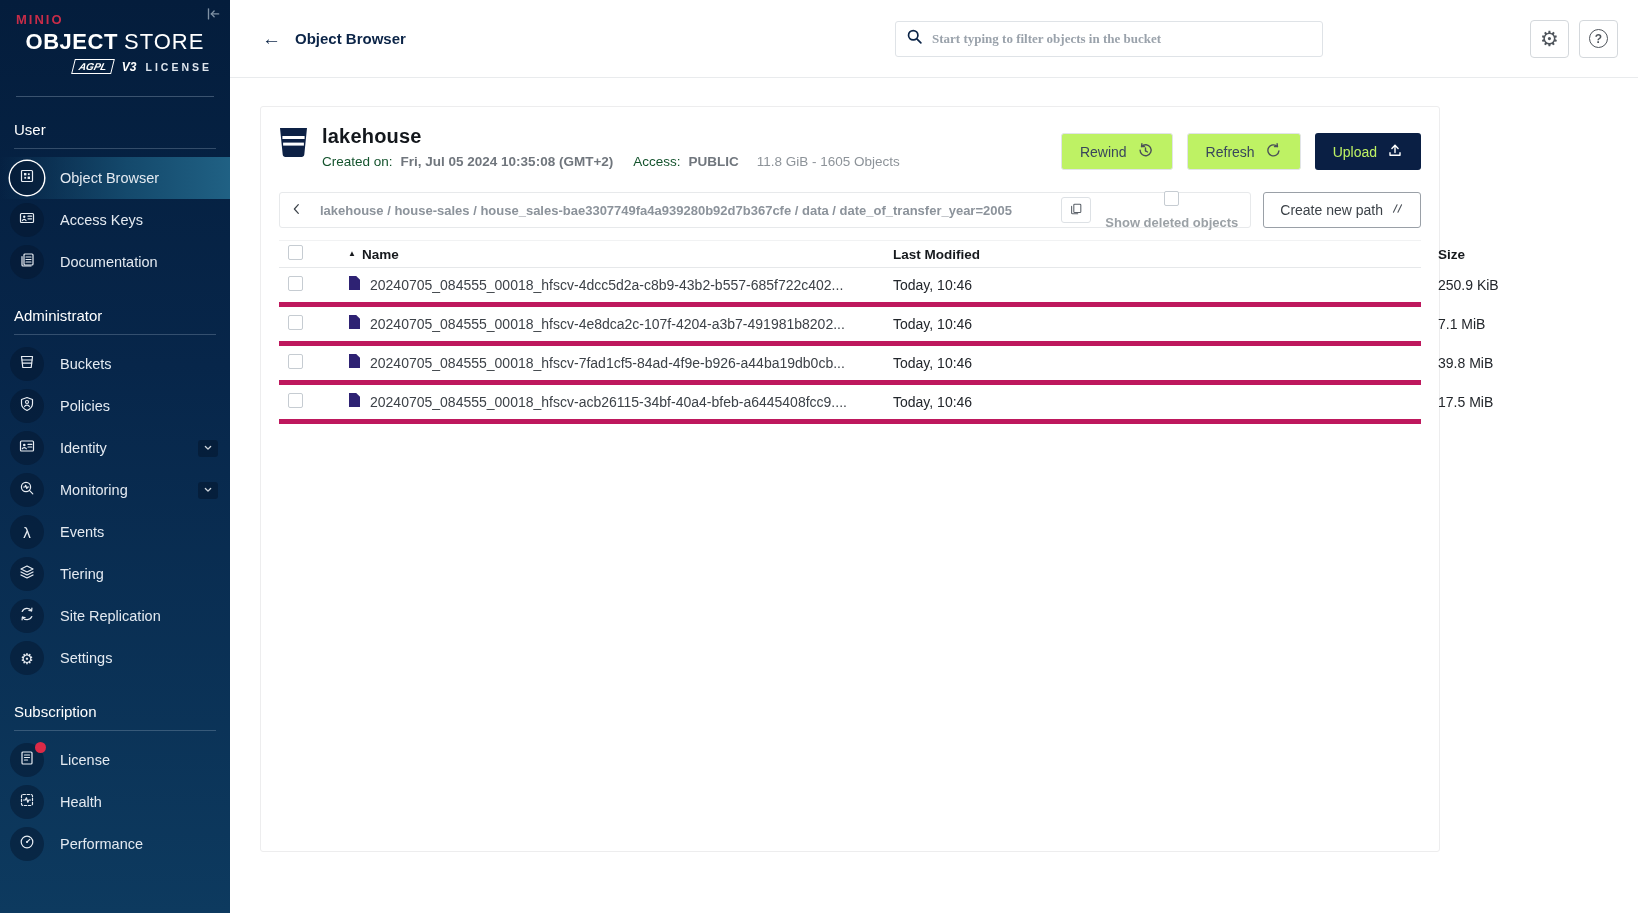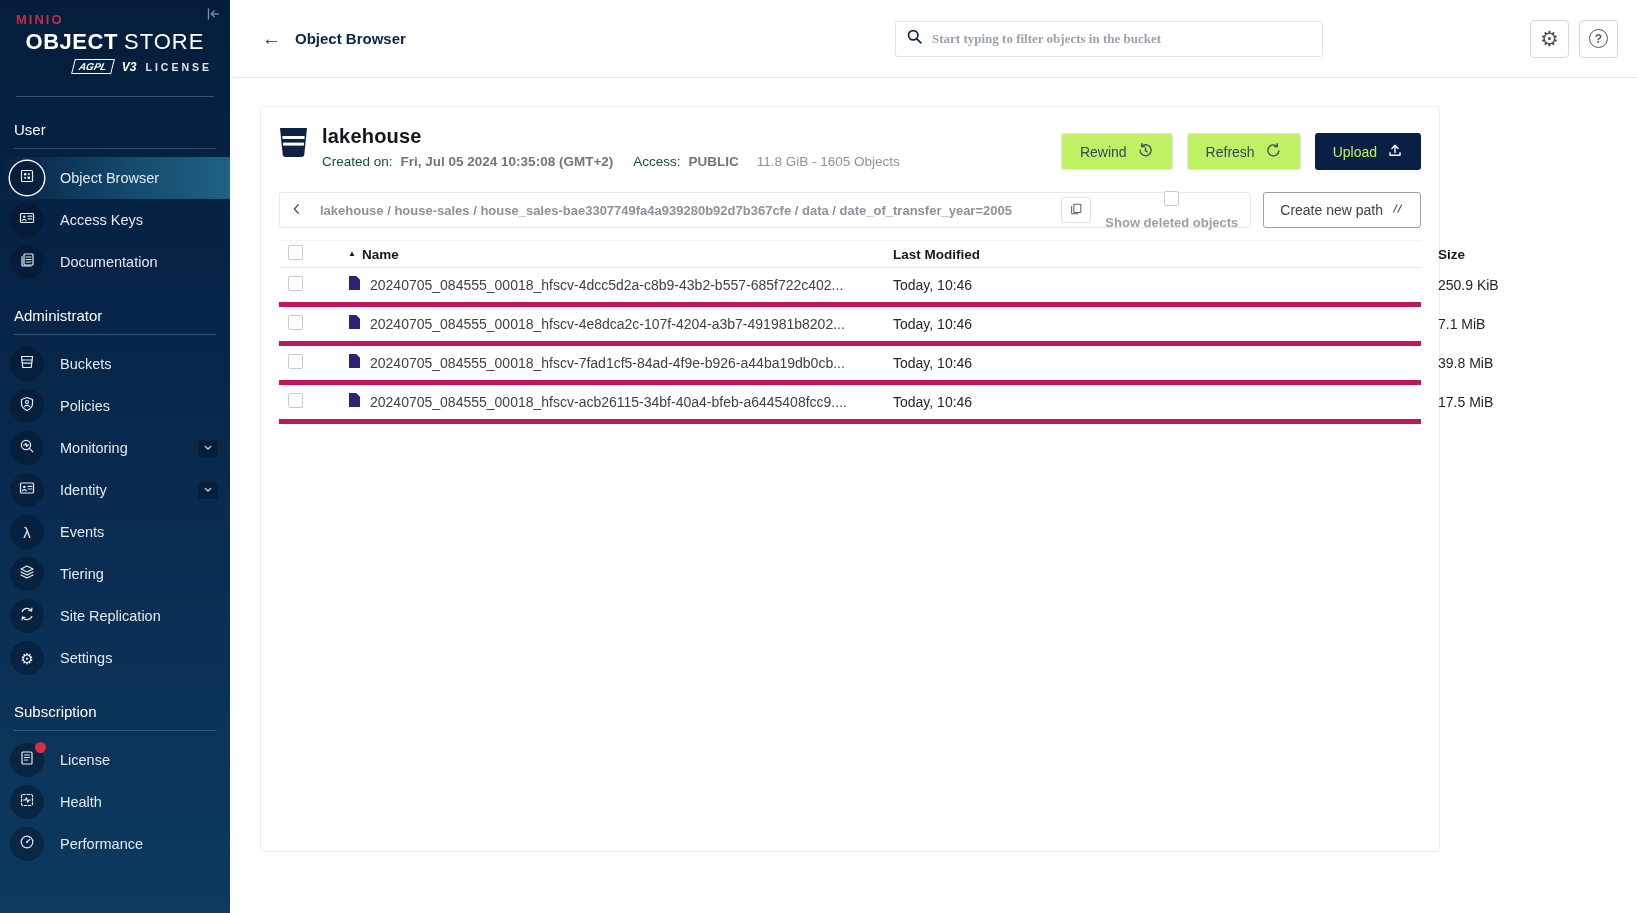--- a/index.html
+++ b/index.html
@@ -213,45 +213,45 @@
             <path d="M5.6 10.6 c0.6-2 4.2-2 4.8 0"></path>
           </svg></span>
           </span>
         <span class="sb-label">Policies</span>
       </div>
 
       <div class="sb-item">
         <span class="icon-circle">
             <span>
           <svg width="16" height="16" viewBox="0 0 16 16" class="sbi">
-            <circle cx="7" cy="7" r="4.6"></circle>
-            <line x1="10.4" y1="10.4" x2="13.8" y2="13.8"></line>
-            <path d="M4.7 7 h1.2 l0.8-1.7 1.1 3.2 0.8-1.5 h1.2"></path>
-          </svg></span>
-          </span>
-        <span class="sb-label">Monitoring</span>
+            <rect x="1.5" y="3" width="13" height="10" rx="1"></rect>
+            <circle cx="5.3" cy="7" r="1.3" fill="#e8edf3" stroke="none"></circle>
+            <path d="M3.3 10.8 c0.5-1.6 3.5-1.6 4 0"></path>
+            <line x1="9" y1="6.4" x2="12.8" y2="6.4"></line>
+                <line x1="9" y1="9" x2="12.8" y2="9"></line>
+          </svg></span>
+          </span>
+        <span class="sb-label">Identity</span>
         <span class="sb-chevron">
           <svg width="12" height="12" viewBox="0 0 16 16" class="sbi" style="stroke:#cfd6dd;stroke-width:1.8">
             <polyline points="4.5,6 8,9.5 11.5,6"></polyline>
             </svg>
         </span>
       </div>
 
       <div class="sb-item">
         <span class="icon-circle">
             <span>
           <svg width="16" height="16" viewBox="0 0 16 16" class="sbi">
-            <rect x="1.5" y="3" width="13" height="10" rx="1"></rect>
-            <circle cx="5.3" cy="7" r="1.3" fill="#e8edf3" stroke="none"></circle>
-            <path d="M3.3 10.8 c0.5-1.6 3.5-1.6 4 0"></path>
-            <line x1="9" y1="6.4" x2="12.8" y2="6.4"></line>
-                <line x1="9" y1="9" x2="12.8" y2="9"></line>
-          </svg></span>
-          </span>
-        <span class="sb-label">Identity</span>
+            <circle cx="7" cy="7" r="4.6"></circle>
+            <line x1="10.4" y1="10.4" x2="13.8" y2="13.8"></line>
+            <path d="M4.7 7 h1.2 l0.8-1.7 1.1 3.2 0.8-1.5 h1.2"></path>
+          </svg></span>
+          </span>
+        <span class="sb-label">Monitoring</span>
         <span class="sb-chevron">
           <svg width="12" height="12" viewBox="0 0 16 16" class="sbi" style="stroke:#cfd6dd;stroke-width:1.8">
             <polyline points="4.5,6 8,9.5 11.5,6"></polyline>
             </svg>
         </span>
       </div>
 
       <div class="sb-item">
         <span class="icon-circle">
             <span class="glyph-icon">λ</span>

